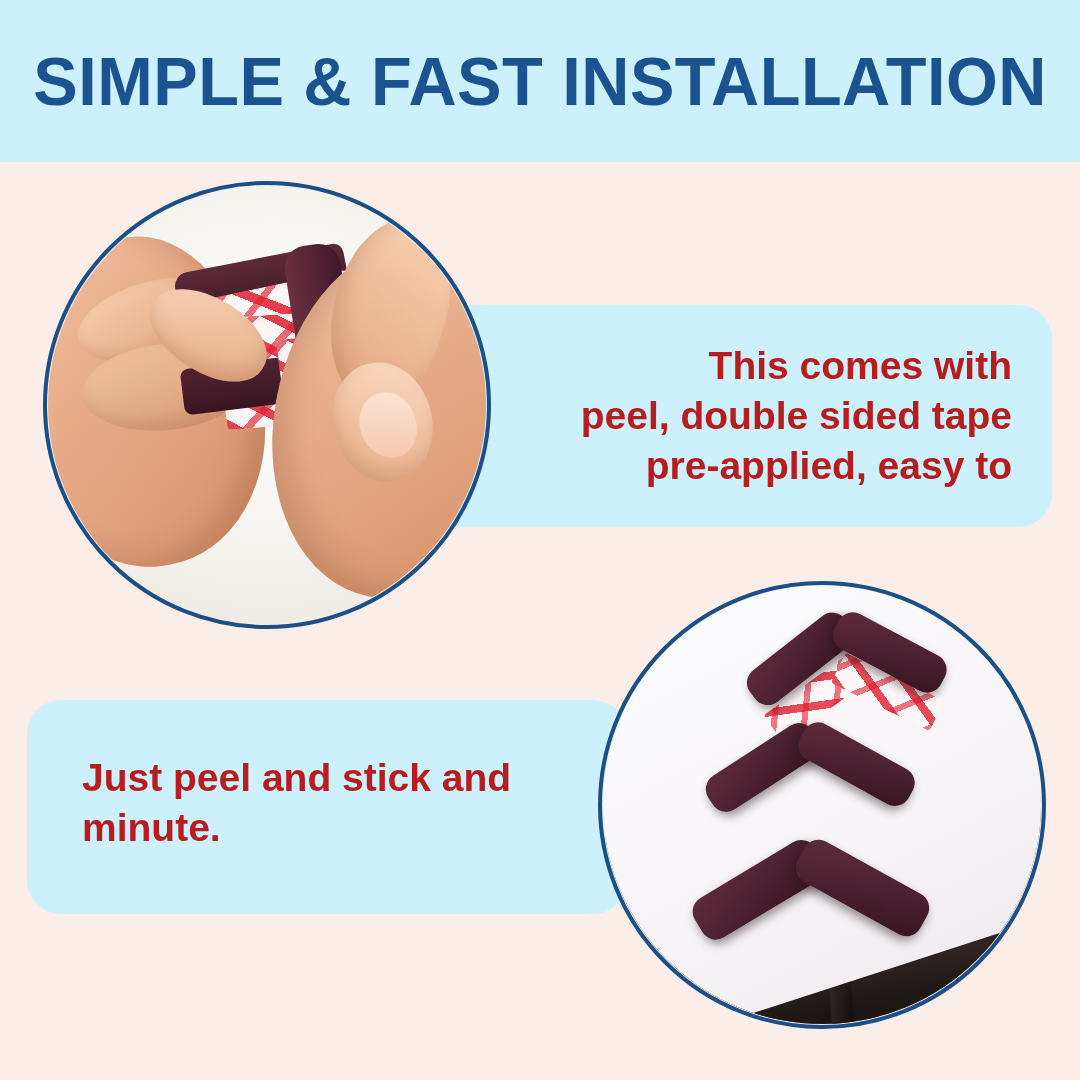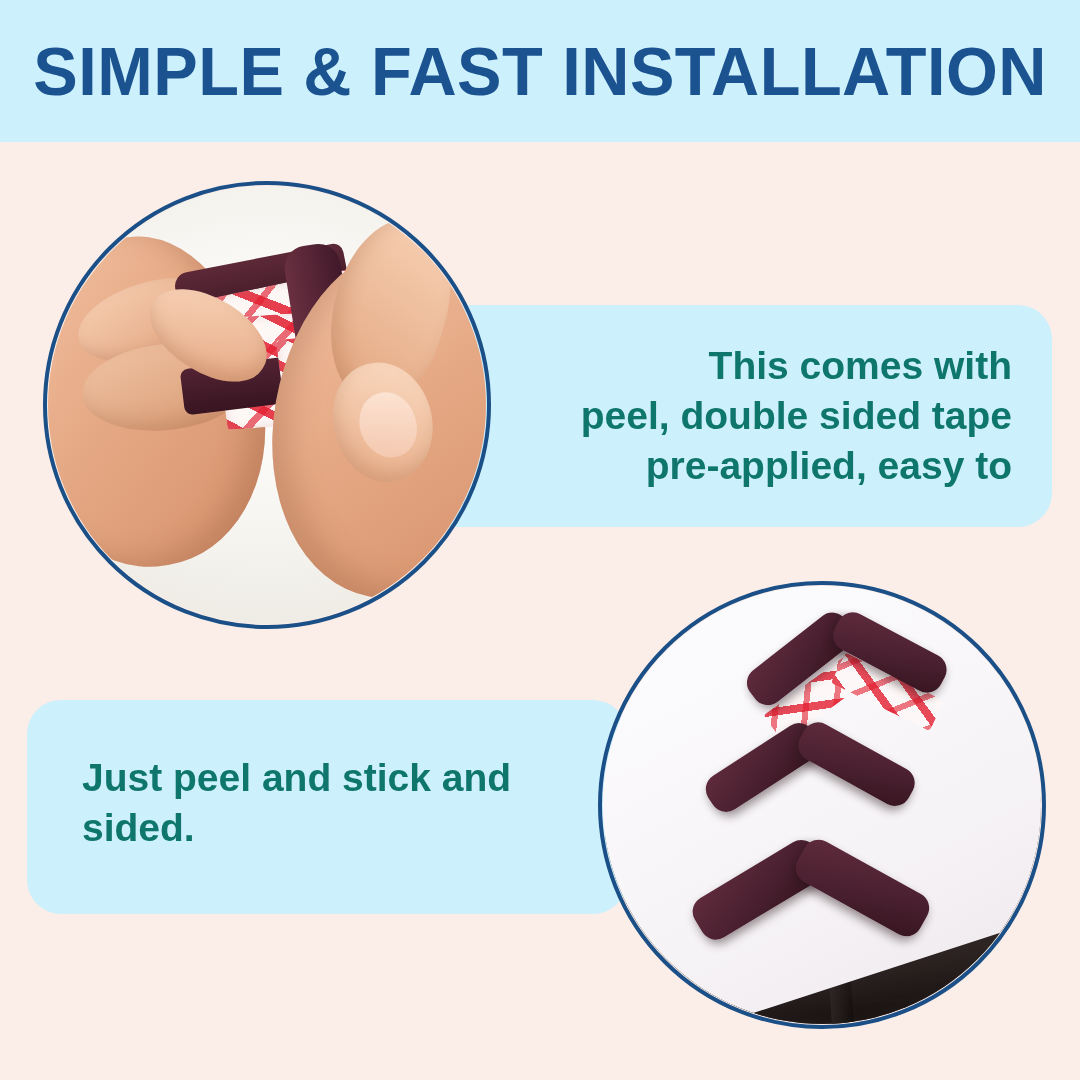--- a/index.html
+++ b/index.html
@@ -21,21 +21,21 @@
     height: 1080px;
     background: #fbeee8;
     overflow: hidden;
   }
 
   
   .header-band {
     position: absolute;
     left: 0; top: 0;
     width: 1080px;
-    height: 142px;
+    height: 162px;
     background: #ccf0fc;
     display: flex;
     align-items: center;
     justify-content: center;
   }
   .header-title {
     font-family: "Liberation Sans", sans-serif;
     font-weight: bold;
     font-size: 68px;
     line-height: 1;
@@ -47,21 +47,21 @@
   }
 
   
   .callout {
     position: absolute;
     background: #ccf0fc;
     box-sizing: border-box;
     display: flex;
     flex-direction: column;
     justify-content: center;
-    color: #0f766e;
+    color: #b91c1c;
     font-weight: bold;
     font-size: 39px;
     line-height: 1.28;
   }
   .callout-top {
     left: 405px;
     top: 305px;
     width: 647px;
     height: 222px;
     border-radius: 34px;
@@ -311,21 +311,21 @@
   </div>
 
   <div class="callout callout-top">
     <span class="line">This comes with</span>
     <span class="line">peel, double sided tape</span>
     <span class="line">pre-applied, easy to</span>
   </div>
 
   <div class="callout callout-bottom">
     <span class="line">Just peel and stick and</span>
-    <span class="line">sided.</span>
+    <span class="line">minute.</span>
   </div>
 
   <div class="photo-circle circle1">
     <div class="scene-hands">
 
       <div class="hand hand-left"></div>
       <div class="hand finger-l1"></div>
       <div class="hand finger-l2"></div>
 
       <div class="guard-l guard1-arm-a"></div>

